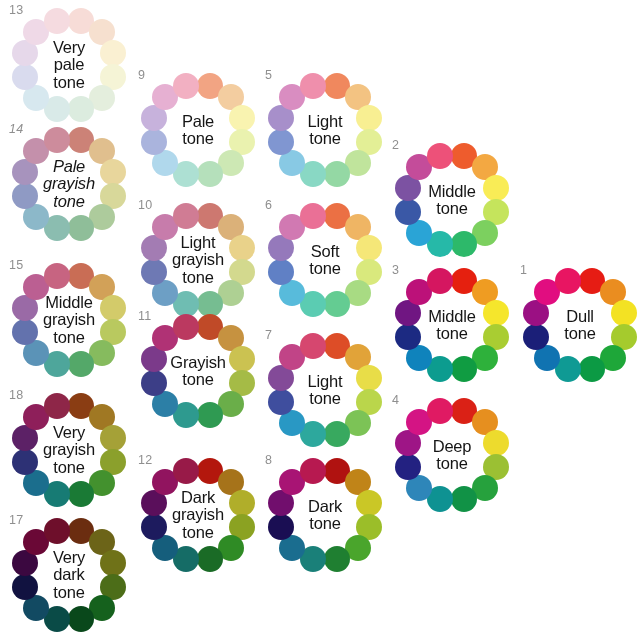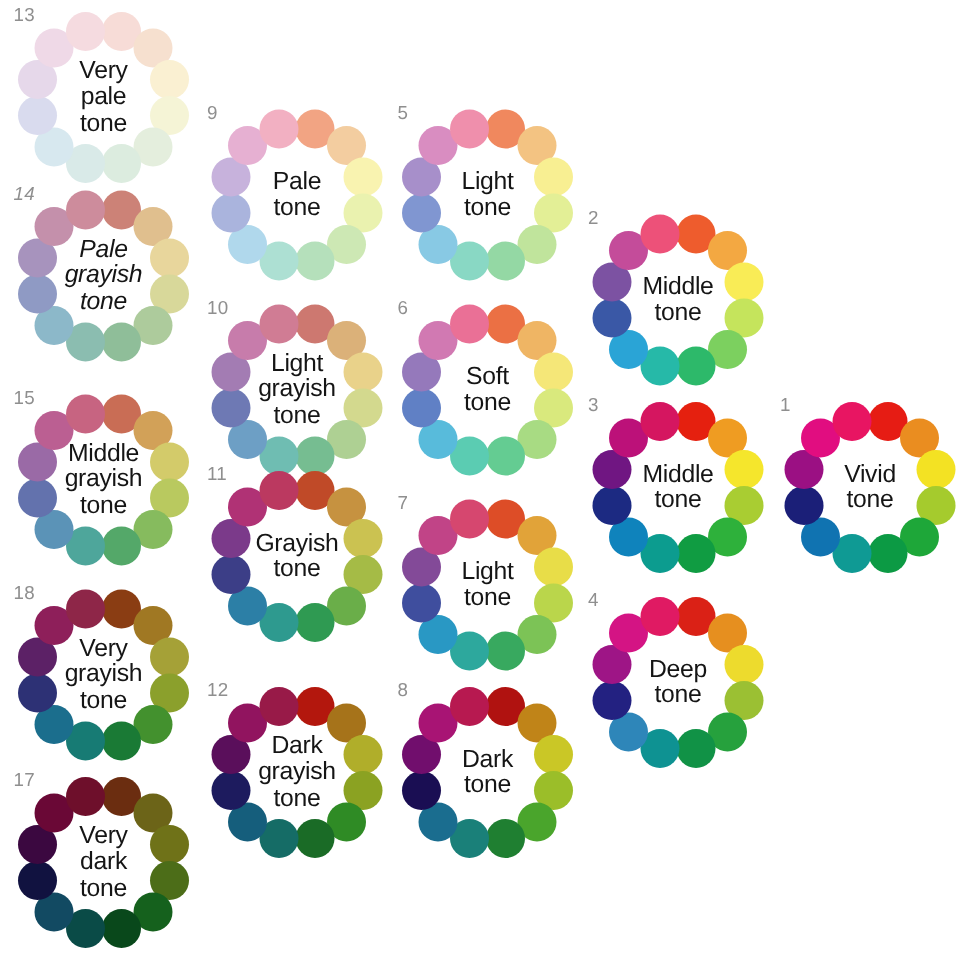--- a/index.html
+++ b/index.html
@@ -428,17 +428,17 @@
         <div class="swatch" title="#0c9a44" style="left: 57.91px; top: 90.43px; background: rgb(12, 154, 68);"></div>
         <div class="swatch" title="#0f9a94" style="left: 34.09px; top: 90.43px; background: rgb(15, 154, 148);"></div>
         <div class="swatch" title="#1073b1" style="left: 13.47px; top: 78.53px; background: rgb(16, 115, 177);"></div>
         <div class="swatch" title="#1b1f78" style="left: 1.57px; top: 57.91px; background: rgb(27, 31, 120);"></div>
         <div class="swatch" title="#9b1083" style="left: 1.57px; top: 34.09px; background: rgb(155, 16, 131);"></div>
         <div class="swatch" title="#e10d80" style="left: 13.47px; top: 13.47px; background: rgb(225, 13, 128);"></div>
         <div class="swatch" title="#e81562" style="left: 34.09px; top: 1.57px; background: rgb(232, 21, 98);"></div>
       </div>
       <div class="tone-number">1</div>
       <div class="tone-label">
-        <span>Vivid</span>
+        <span>Dull</span>
         <span>tone</span>
       </div>
     </div>
   </div>
 
 </body></html>

